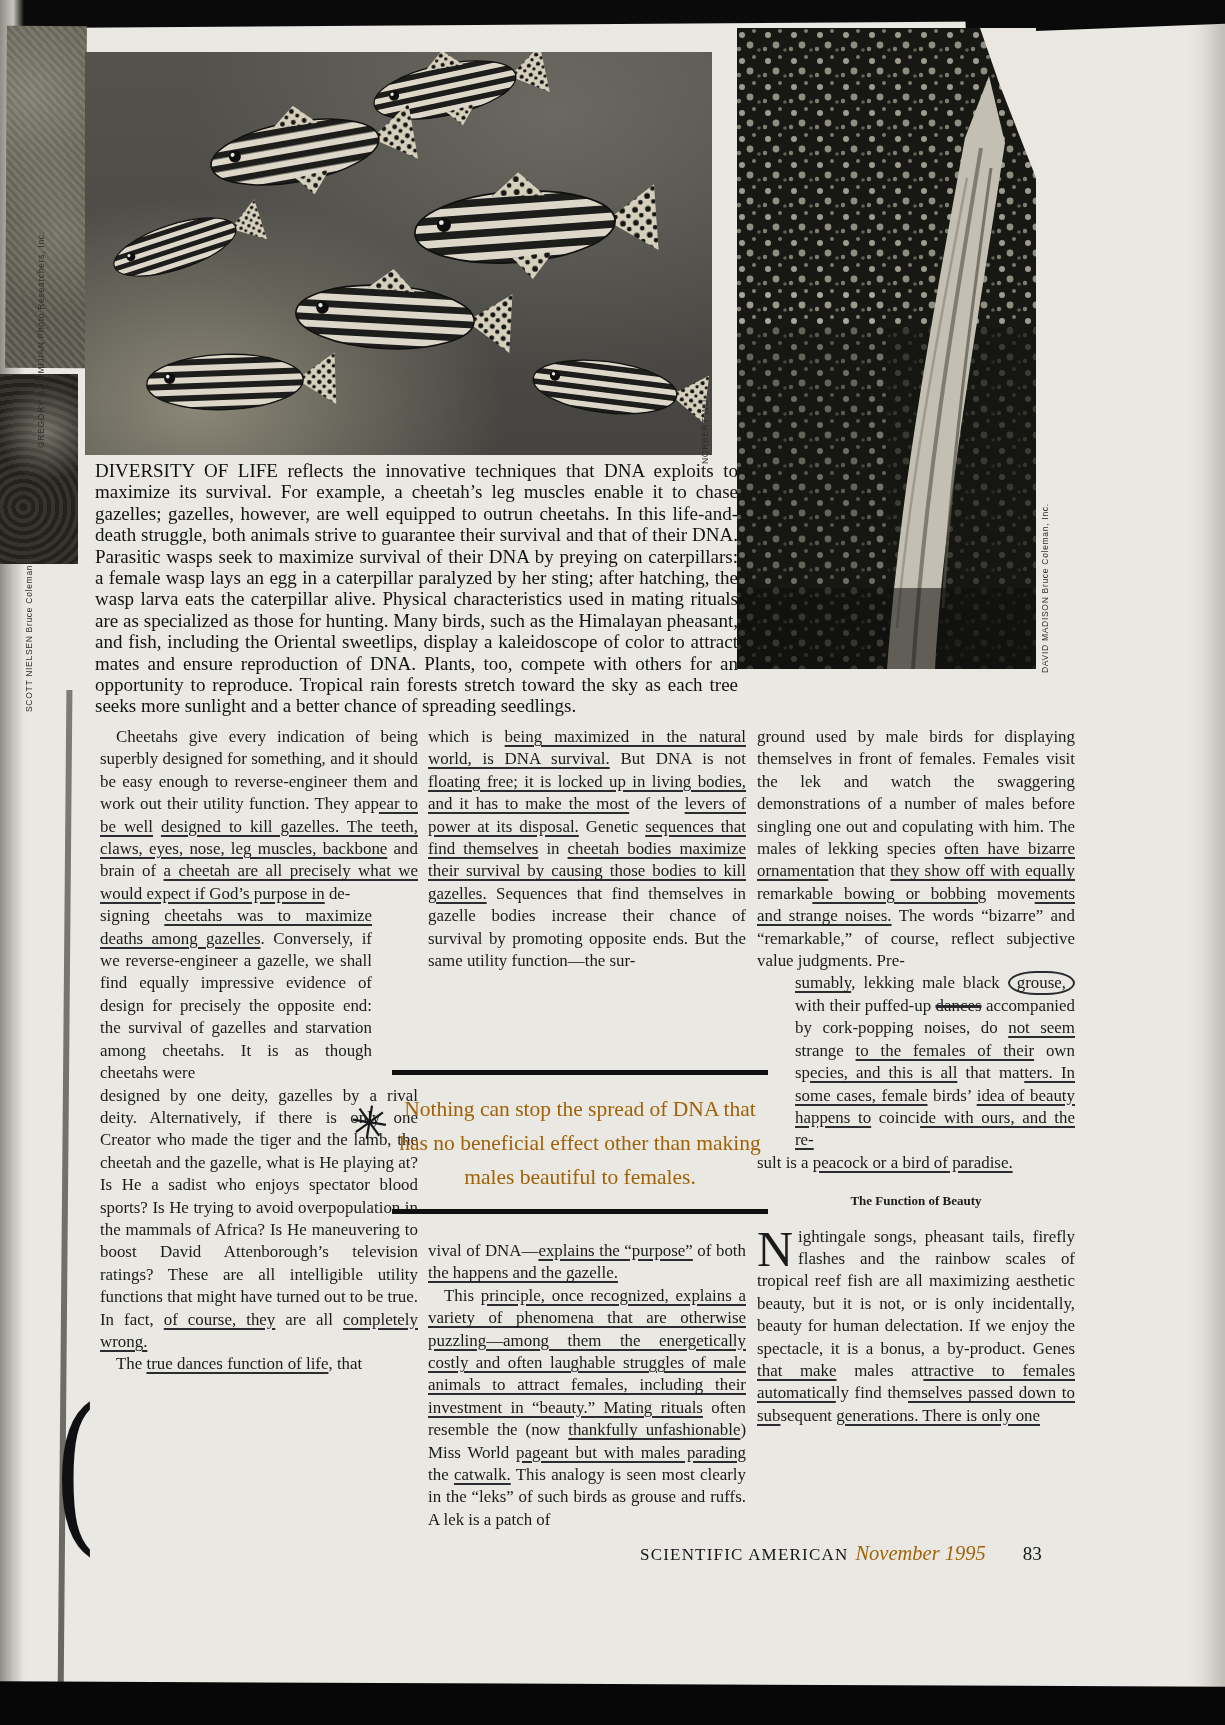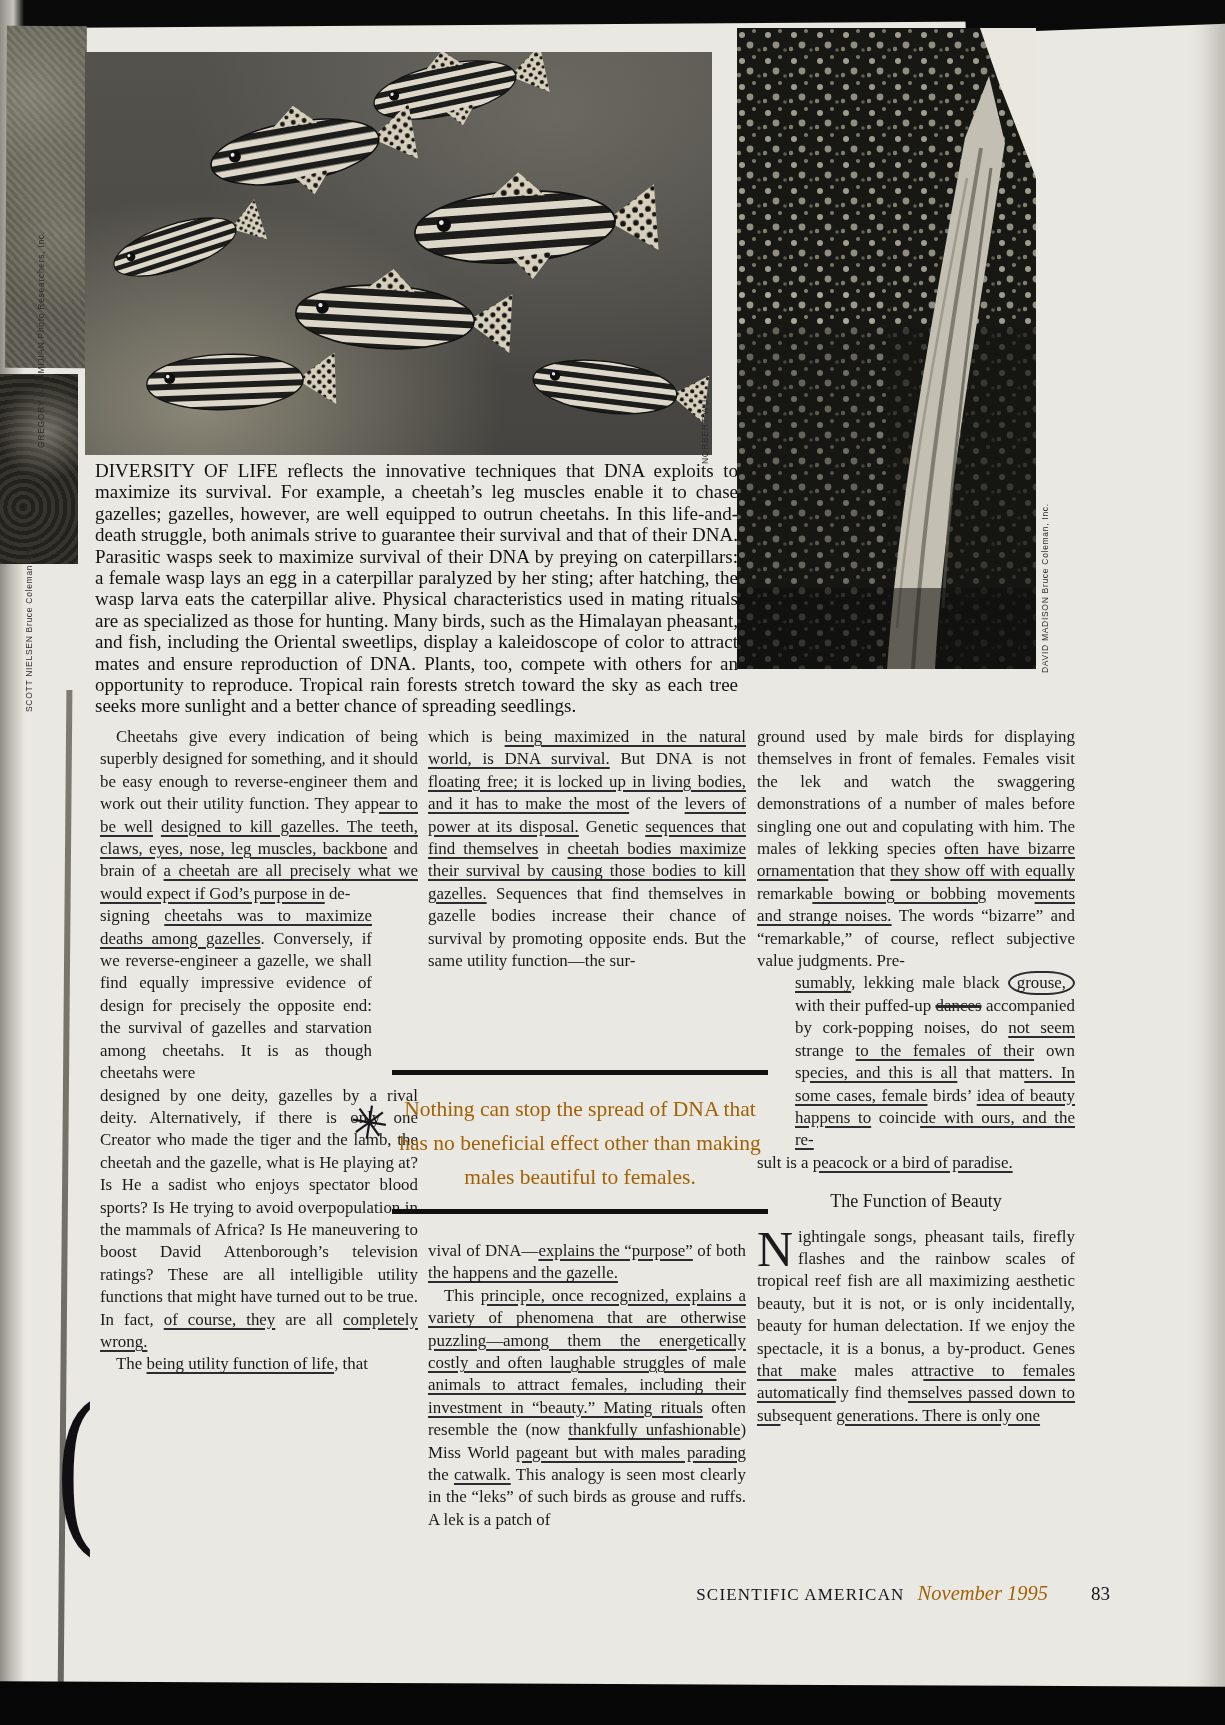--- a/index.html
+++ b/index.html
@@ -37,37 +37,37 @@
   
   .col{position:absolute;width:318px;font-size:16.9px;line-height:22.4px;text-align:justify;}
   .col1{left:100px;top:726px;}
   .col2a{left:428px;top:726px;}
   .col2b{left:428px;top:1240px;}
   .col3{left:757px;top:726px;}
   .blk{margin:0;}
   .indent{text-indent:16px;}
   .narrow-r{width:272px;}
   .narrow-l{width:280px;margin-left:38px;}
-  h3.heading{text-align:center;font-size:18px;margin:16px 0 13px;font-weight:400;text-indent:0;}
+  h3.heading{text-align:center;font-size:13px;margin:16px 0 13px;font-weight:700;text-indent:0;}
   .dc{float:left;font-size:50px;line-height:40px;padding:3px 5px 0 0;}
   
   .u{text-decoration:underline;text-decoration-thickness:2px;text-underline-offset:3px;text-decoration-color:#2b2b30;}
   .circ{border:2px solid #2b2b30;border-radius:50% / 60%;padding:0 7px 1px 7px;}
   .strike{text-decoration:line-through;text-decoration-thickness:2.5px;text-decoration-color:#2b2b30;}
   .asterisk{position:absolute;left:350px;top:1096px;font-size:46px;font-family:"DejaVu Sans",sans-serif;
             color:#17171c;transform:rotate(9deg);font-weight:700;}
   .brace{position:absolute;left:44px;top:1372px;font-size:162px;line-height:200px;color:#101014;
          transform:scale(.72,1.05);font-family:"DejaVu Serif",serif;}
   
   .pull-quote{position:absolute;left:392px;top:1070px;width:368px;border-top:5px solid #101010;
               border-bottom:5px solid #101010;padding:17px 4px 15px;font-size:21.5px;
               line-height:34px;text-align:center;color:#a16207;}
   
-  .footer{position:absolute;left:640px;top:1542px;width:470px;display:flex;justify-content:flex-end;
-          align-items:baseline;gap:13px;margin-top:40px;}
+  .footer{position:absolute;left:640px;top:1542px;width:470px;display:flex;justify-content:flex-start;
+          align-items:baseline;gap:7px;}
   .footer .pub{font-size:17px;letter-spacing:1.2px;color:#15151a;}
   .footer .issue{font-style:italic;font-size:20.5px;color:#a16207;}
   .footer .pagenum{font-size:19px;margin-left:30px;color:#15151a;}
 </style>
 </head>
 <body>
 
 <div class="page">
 
   <div class="strip-top"></div>
@@ -171,21 +171,21 @@
     </svg>
   </div>
   <div class="vcred" style="left:1040px;top:468px;height:205px;">DAVID MADISON Bruce Coleman, Inc.</div>
 
   <div class="caption">DIVERSITY OF LIFE reflects the innovative techniques that DNA exploits to maximize its survival. For example, a cheetah’s leg muscles enable it to chase gazelles; gazelles, however, are well equipped to outrun cheetahs. In this life-and-death struggle, both animals strive to guarantee their survival and that of their DNA. Parasitic wasps seek to maximize survival of their DNA by preying on caterpillars: a female wasp lays an egg in a caterpillar paralyzed by her sting; after hatching, the wasp larva eats the caterpillar alive. Physical characteristics used in mating rituals are as specialized as those for hunting. Many birds, such as the Himalayan pheasant, and fish, including the Oriental sweetlips, display a kaleidoscope of color to attract mates and ensure reproduction of DNA. Plants, too, compete with others for an opportunity to reproduce. Tropical rain forests stretch toward the sky as each tree seeks more sunlight and a better chance of spreading seedlings.</div>
 
   <div class="col col1">
       <p class="blk indent">Cheetahs give every indication of being superbly designed for something, and it should be easy enough to reverse-engineer them and work out their utility function. They app<span class="u">ear to be well</span> <span class="u">designed to kill gazelles. The teeth, claws, eyes, nose, leg muscles, backbone</span> and brain of <span class="u">a cheetah are all precisely what we would expect if God’s purpose in</span> de-</p>
       <p class="blk narrow-r">signing <span class="u">cheetahs was to maximize deaths among gazelles</span>. Conversely, if we reverse-engineer a gazelle, we shall find equally impressive evidence of design for precisely the opposite end: the survival of gazelles and starvation among cheetahs. It is as though cheetahs were</p>
       <p class="blk plain">designed by one deity, gazelles by a rival deity. Alternatively, if there is only one Creator who made the tiger and the lamb, the cheetah and the gazelle, what is He playing at? Is He a sadist who enjoys spectator blood sports? Is He trying to avoid overpopulation in the mammals of Africa? Is He maneuvering to boost David Attenborough’s television ratings? These are all intelligible utility functions that might have turned out to be true. In fact, <span class="u">of course, they</span> are all <span class="u">completely wrong.</span></p>
-      <p class="blk indent">The <span class="u">being utility function of life</span>, that</p>
+      <p class="blk indent">The <span class="u">true dances function of life</span>, that</p>
     </div>
   <div class="col col2a">
       <p class="blk plain">which is <span class="u">being maximized in the natural world, is DNA survival.</span> But DNA is not <span class="u">floating free; it is locked up in living bodies, and it has to make the most</span> of the <span class="u">levers of power at its disposal.</span> Genetic <span class="u">sequences that find themselves</span> in <span class="u">cheetah bodies maximize their survival by causing those bodies to kill gazelles.</span> Sequences that find themselves in gazelle bodies increase their chance of survival by promoting opposite ends. But the same utility function—the sur-</p>
     </div>
   <div class="col col2b">
       <p class="blk plain">vival of DNA—<span class="u">explains the “purpose”</span> of both <span class="u">the happens and the gazelle.</span></p>
       <p class="blk indent">This <span class="u">principle, once recognized, explains a variety of phenomena that are otherwise puzzling—among them the energetically costly and often laughable struggles of male animals to attract females, including their investment in “beauty.” Mating rituals</span> often resemble the (now <span class="u">thankfully unfashionable</span>) Miss World <span class="u">pageant but with males parading</span> the <span class="u">catwalk.</span> This analogy is seen most clearly in the “leks” of such birds as grouse and ruffs. A lek is a patch of</p>
     </div>
   <div class="col col3">
       <p class="blk plain">ground used by male birds for displaying themselves in front of females. Females visit the lek and watch the swaggering demonstrations of a number of males before singling one out and copulating with him. The males of lekking species <span class="u">often have bizarre ornamenta</span>tion that <span class="u">they show off with equally</span> remarka<span class="u">ble bowing or bobbing</span> move<span class="u">ments and strange noises.</span> The words “bizarre” and “remarkable,” of course, reflect subjective value judgments. Pre-</p>

